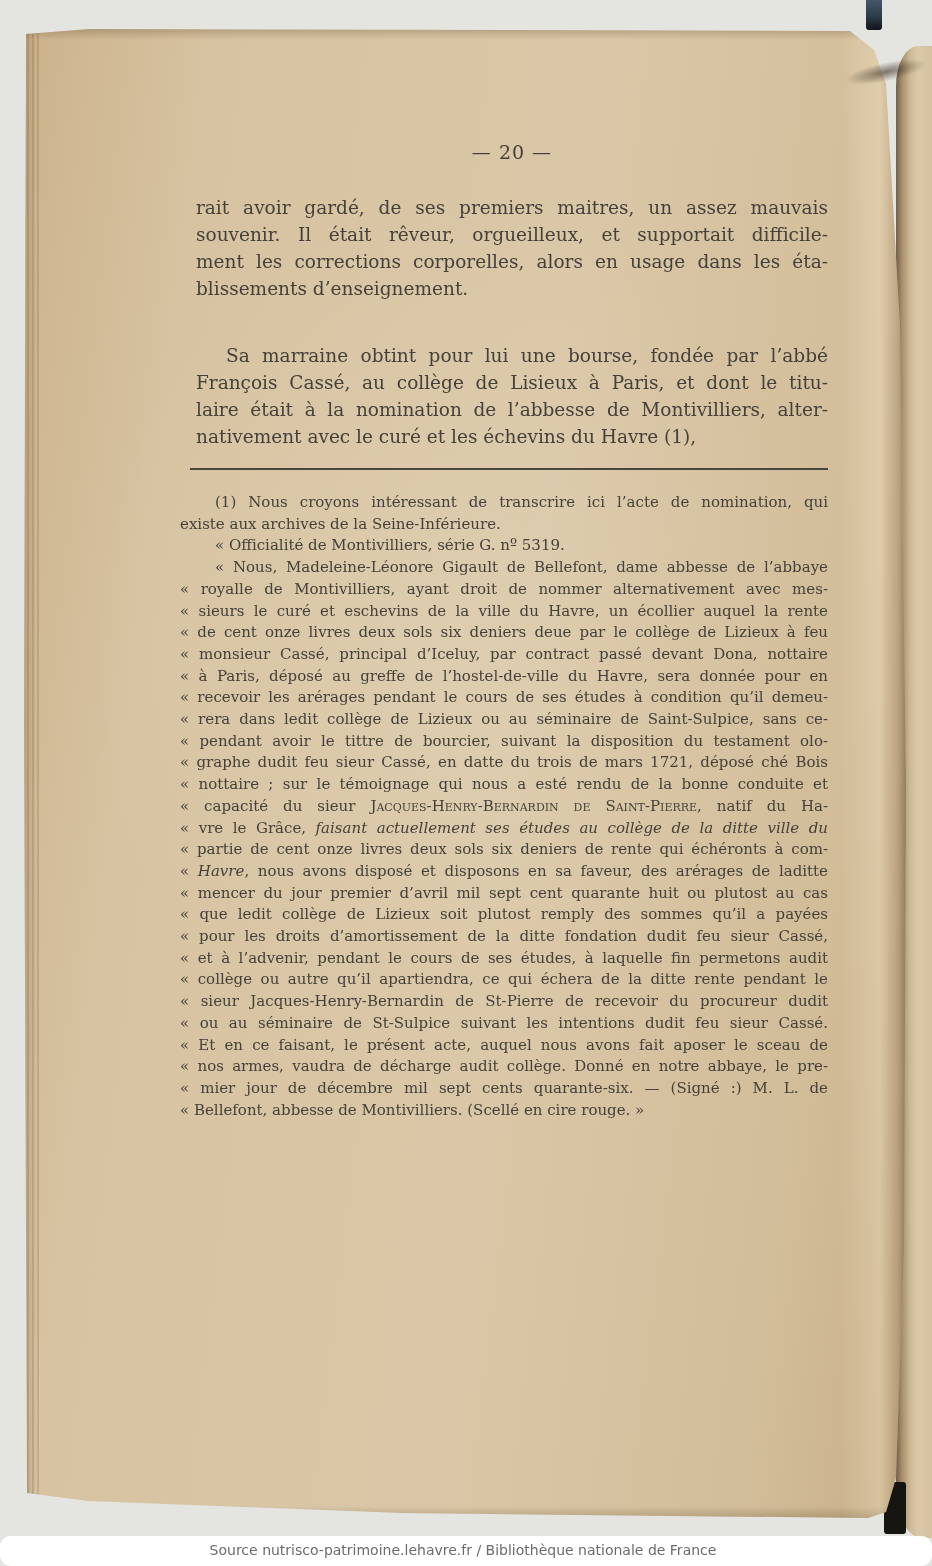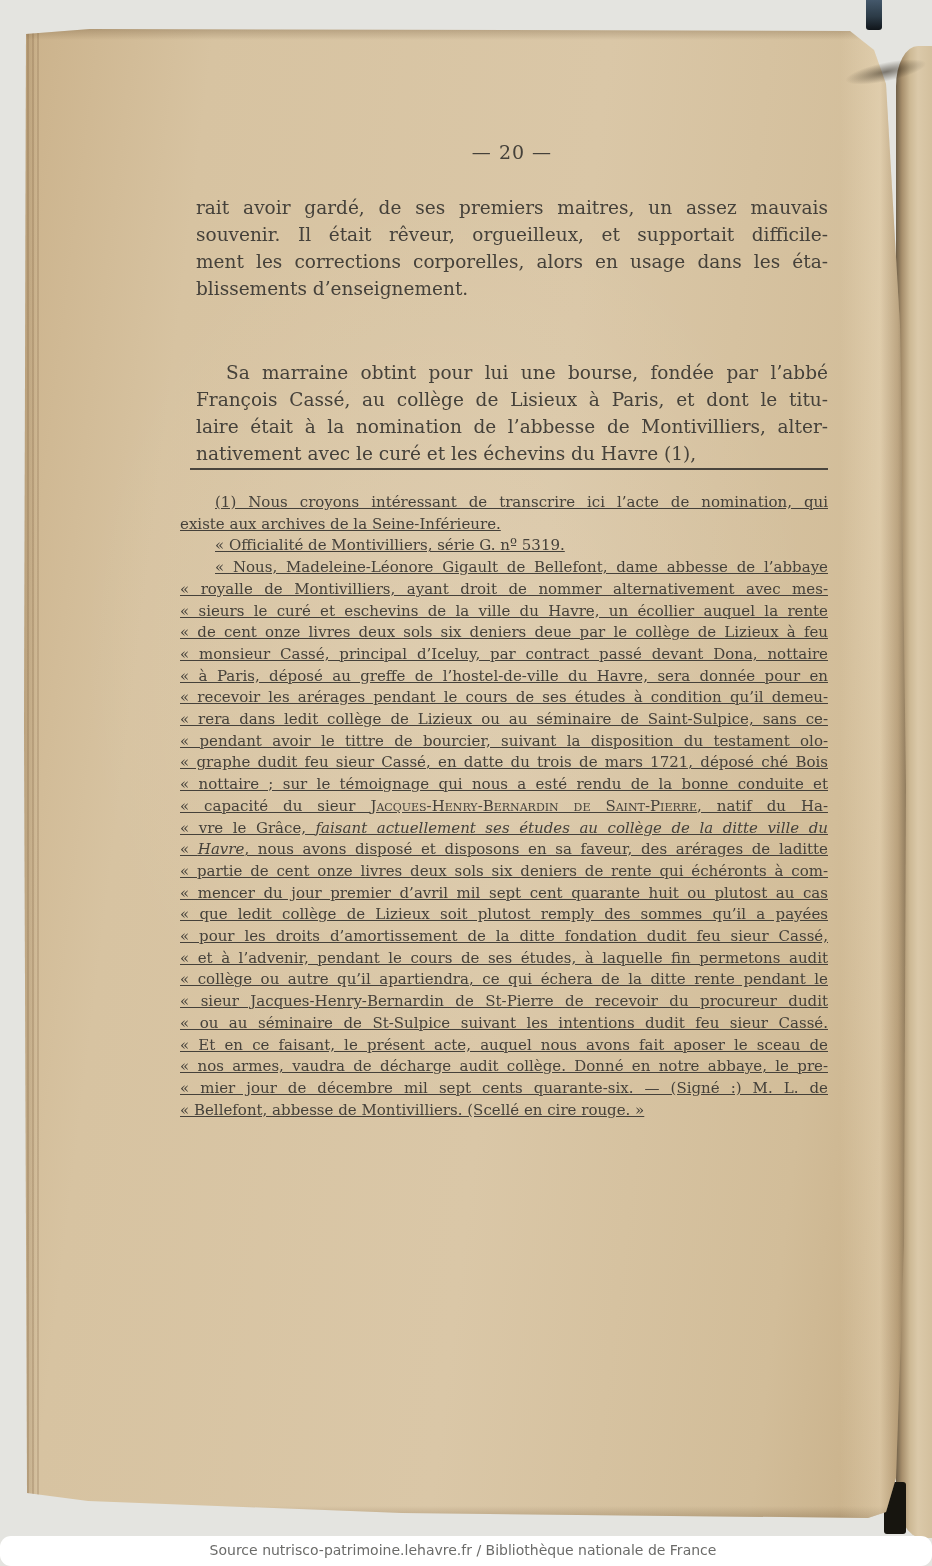--- a/index.html
+++ b/index.html
@@ -51,27 +51,27 @@
   .clamp{
     position:absolute; left:866px; top:0; width:16px; height:30px; z-index:6;
     background:linear-gradient(180deg,#47annotate 0,#44586b 0,#2c3b47 55%,#10151a 100%);
     background:linear-gradient(180deg,#44586b 0,#2c3b47 55%,#10151a 100%);
     border-radius:0 0 3px 3px;
   }
   
   .content{position:absolute; left:0; top:0; width:932px; height:1566px; z-index:5; color:#45413a;}
   .pagenum{position:absolute; left:196px; top:141px; width:632px; text-align:center; font-size:19px; letter-spacing:1px;}
   .bodytext{position:absolute; left:196px; top:194px; width:632px; font-size:18.5px; line-height:27px;}
-  .para + .para{margin-top:57px;}
+  .para + .para{margin-top:40px;}
   .bl{text-align:justify; text-align-last:justify;}
   .bl.noj{text-align-last:left;}
   .bl.ind{text-indent:30px;}
   .rule{position:absolute; left:190px; top:468px; width:638px; height:2px; background:#4a453d;}
   .footnote{position:absolute; left:180px; top:492px; width:648px; font-size:15px; line-height:21.7px;}
-  .fl{text-align:justify; text-align-last:justify;text-decoration:underline;}
+  .fl{text-align:justify; text-align-last:justify;}
   .fl.noj{text-align-last:left;}
   .fl.ind{text-indent:35px;}
   .it{font-style:italic;}
   .sc{font-variant:small-caps;}
   
   .footer{
     position:absolute; left:0; top:1536px; width:932px; height:30px; z-index:10;
     background:#ffffff; box-sizing:border-box; padding-right:6px;
     text-align:center; font-family:"DejaVu Sans", sans-serif;
     font-size:14px; line-height:29px; color:#6b6b69;border-radius:11px;
@@ -120,22 +120,22 @@
         <div class="fl"><span>« de cent onze livres deux sols six deniers deue par le collège de Lizieux à feu</span></div>
         <div class="fl"><span>« monsieur Cassé, principal d’Iceluy, par contract passé devant Dona, nottaire</span></div>
         <div class="fl"><span>« à Paris, déposé au greffe de l’hostel-de-ville du Havre, sera donnée pour en</span></div>
         <div class="fl"><span>« recevoir les arérages pendant le cours de ses études à condition qu’il demeu-</span></div>
         <div class="fl"><span>« rera dans ledit collège de Lizieux ou au séminaire de Saint-Sulpice, sans ce-</span></div>
         <div class="fl"><span>« pendant avoir le tittre de bourcier, suivant la disposition du testament olo-</span></div>
         <div class="fl"><span>« graphe dudit feu sieur Cassé, en datte du trois de mars 1721, déposé ché Bois</span></div>
         <div class="fl"><span>« nottaire ; sur le témoignage qui nous a esté rendu de la bonne conduite et</span></div>
         <div class="fl"><span>« capacité du sieur </span><span class="sc">Jacques-Henry-Bernardin de Saint-Pierre</span><span>, natif du Ha-</span></div>
         <div class="fl"><span>« vre le Grâce, </span><span class="it">faisant actuellement ses études au collège de la ditte ville du</span></div>
+        <div class="fl"><span>« partie de cent onze livres deux sols six deniers de rente qui échéronts à com-</span></div>
         <div class="fl"><span>« </span><span class="it">Havre</span><span>, nous avons disposé et disposons en sa faveur, des arérages de laditte</span></div>
-        <div class="fl"><span>« partie de cent onze livres deux sols six deniers de rente qui échéronts à com-</span></div>
         <div class="fl"><span>« mencer du jour premier d’avril mil sept cent quarante huit ou plutost au cas</span></div>
         <div class="fl"><span>« que ledit collège de Lizieux soit plutost remply des sommes qu’il a payées</span></div>
         <div class="fl"><span>« pour les droits d’amortissement de la ditte fondation dudit feu sieur Cassé,</span></div>
         <div class="fl"><span>« et à l’advenir, pendant le cours de ses études, à laquelle fin permetons audit</span></div>
         <div class="fl"><span>« collège ou autre qu’il apartiendra, ce qui échera de la ditte rente pendant le</span></div>
         <div class="fl"><span>« sieur Jacques-Henry-Bernardin de St-Pierre de recevoir du procureur dudit</span></div>
         <div class="fl"><span>« ou au séminaire de St-Sulpice suivant les intentions dudit feu sieur Cassé.</span></div>
         <div class="fl"><span>« Et en ce faisant, le présent acte, auquel nous avons fait aposer le sceau de</span></div>
         <div class="fl"><span>« nos armes, vaudra de décharge audit collège. Donné en notre abbaye, le pre-</span></div>
         <div class="fl"><span>« mier jour de décembre mil sept cents quarante-six. — (Signé :) M. L. de</span></div>

